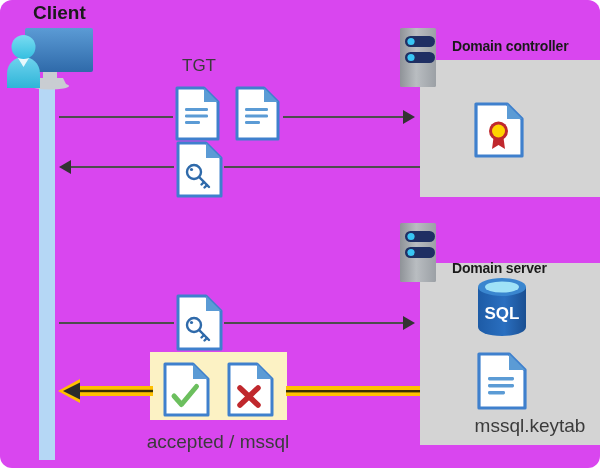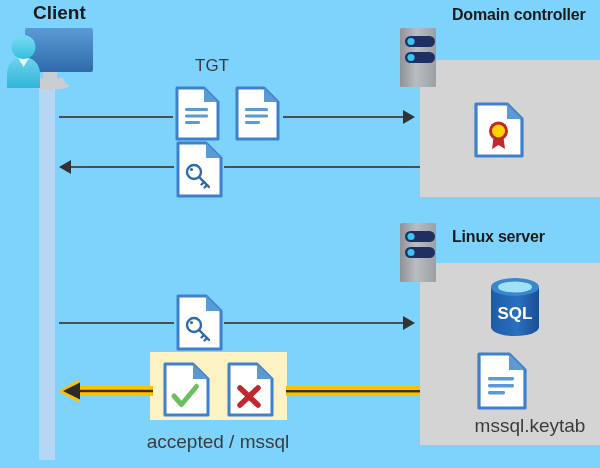--- a/index.html
+++ b/index.html
@@ -7,37 +7,39 @@
     padding: 0;
     background: #ffffff;
   }
   body {
     font-family: "Liberation Sans", sans-serif;
   }
   #canvas {
     position: relative;
     width: 600px;
     height: 468px;
-    background: #7dd3fc;
+    background: #d946ef;
     overflow: hidden;
+    border-radius: 12px;
   }
   .abs { position: absolute; }
 
   
   .gray-panel {
     background: #d4d4d4;
   }
 
   
   .hdr-label {
     font-weight: bold;
     color: #1a1a1a;
-    font-size: 16px;
+    font-size: 14px;
     line-height: 23px;
     letter-spacing: -0.2px;
+    margin-top: 32px;
   }
   .plain-label {
     color: #3b3b3b;
     font-size: 19px;
     line-height: 23px;
     font-weight: normal;
   }
   .small-label {
     color: #3b3b3b;
     font-size: 17px;
@@ -142,40 +144,40 @@
       <path d="M2 2 h31 l15 15 v37 h-46 z" fill="#ffffff" stroke="#3f80cd" stroke-width="3.2" stroke-linejoin="round"></path>
       <path d="M33 2 l15 15 h-15 z" fill="#5b9bd5"></path>
 
       <path d="M20 32 l-2 15 l6.5 -4 l6.5 4 l-2 -15 z" fill="#c0282d"></path>
 
       <circle cx="24.5" cy="29" r="9.5" fill="#c0282d"></circle>
       <circle cx="24.5" cy="29" r="6.5" fill="#ffd400"></circle>
     </svg>
   </div>
 
-  <div class="abs hdr-label" style="left:452px; top:225px; width:145px; text-align:left;">Linux server</div>
+  <div class="abs hdr-label" style="left:452px; top:225px; width:145px; text-align:left;">Domain server</div>
 
   <div class="abs" style="left:397px; top:222px; width:46px; height:62px;">
     <svg width="46" height="62" viewBox="0 0 46 62">
       <defs>
         <linearGradient id="towerGrad2" x1="0" y1="0" x2="1" y2="0">
           <stop offset="0%" stop-color="#8f9398"></stop>
           <stop offset="45%" stop-color="#b9bdc1"></stop>
           <stop offset="100%" stop-color="#9ba0a5"></stop>
         </linearGradient>
       </defs>
       <rect x="3" y="1" width="36" height="59" rx="1.5" fill="url(#towerGrad2)"></rect>
       <rect x="8" y="9" width="30" height="11" rx="5.5" fill="#1f2f63"></rect>
       <circle cx="14" cy="14.5" r="3.6" fill="#38c6f4"></circle>
       <rect x="8" y="25" width="30" height="11" rx="5.5" fill="#1f2f63"></rect>
       <circle cx="14" cy="30.5" r="3.6" fill="#38c6f4"></circle>
     </svg>
   </div>
 
-  <div class="abs" style="left:487px; top:277px; width:56px; height:60px;">
+  <div class="abs" style="left:474px; top:277px; width:56px; height:60px;">
     <svg width="56" height="60" viewBox="0 0 56 60">
       <defs>
         <linearGradient id="sqlBody" x1="0" y1="0" x2="1" y2="0">
           <stop offset="0%" stop-color="#1d5ba6"></stop>
           <stop offset="55%" stop-color="#2a6fc0"></stop>
           <stop offset="100%" stop-color="#1a4f92"></stop>
         </linearGradient>
       </defs>
       <path d="M4 10 v40 c0 5 10 9 24 9 c14 0 24 -4 24 -9 v-40 z" fill="url(#sqlBody)"></path>
       <ellipse cx="28" cy="10" rx="24" ry="9" fill="#3a86cf"></ellipse>
@@ -193,21 +195,21 @@
       <rect x="11" y="39" width="17" height="3.4" rx="1.4" fill="#5b9bd5"></rect>
     </svg>
   </div>
 
   <div class="abs plain-label" style="left:420px; top:414px; width:180px; text-align:center;margin-left:20px;">mssql.keytab</div>
 
   <div class="abs arrow-line" style="left:59px; top:116px; width:114px;"></div>
   <div class="abs arrow-line" style="left:283px; top:116px; width:120px;"></div>
   <div class="abs arrow-head right" style="left:403px; top:110px;"></div>
 
-  <div class="abs small-label" style="left:186px; top:55px; width:52px; text-align:center;">TGT</div>
+  <div class="abs small-label" style="left:173px; top:55px; width:52px; text-align:center;">TGT</div>
 
   <div class="abs" style="left:175px; top:86px; width:45px; height:55px;">
     <svg width="45" height="55" viewBox="0 0 45 55">
       <path d="M2 2 h27 l14 14 v37 h-41 z" fill="#ffffff" stroke="#3f80cd" stroke-width="3" stroke-linejoin="round"></path>
       <path d="M29 2 l14 14 h-14 z" fill="#5b9bd5"></path>
       <rect x="10" y="22" width="23" height="3" rx="1.3" fill="#5b9bd5"></rect>
       <rect x="10" y="28.5" width="23" height="3" rx="1.3" fill="#5b9bd5"></rect>
       <rect x="10" y="35" width="15" height="3" rx="1.3" fill="#5b9bd5"></rect>
     </svg>
   </div>

